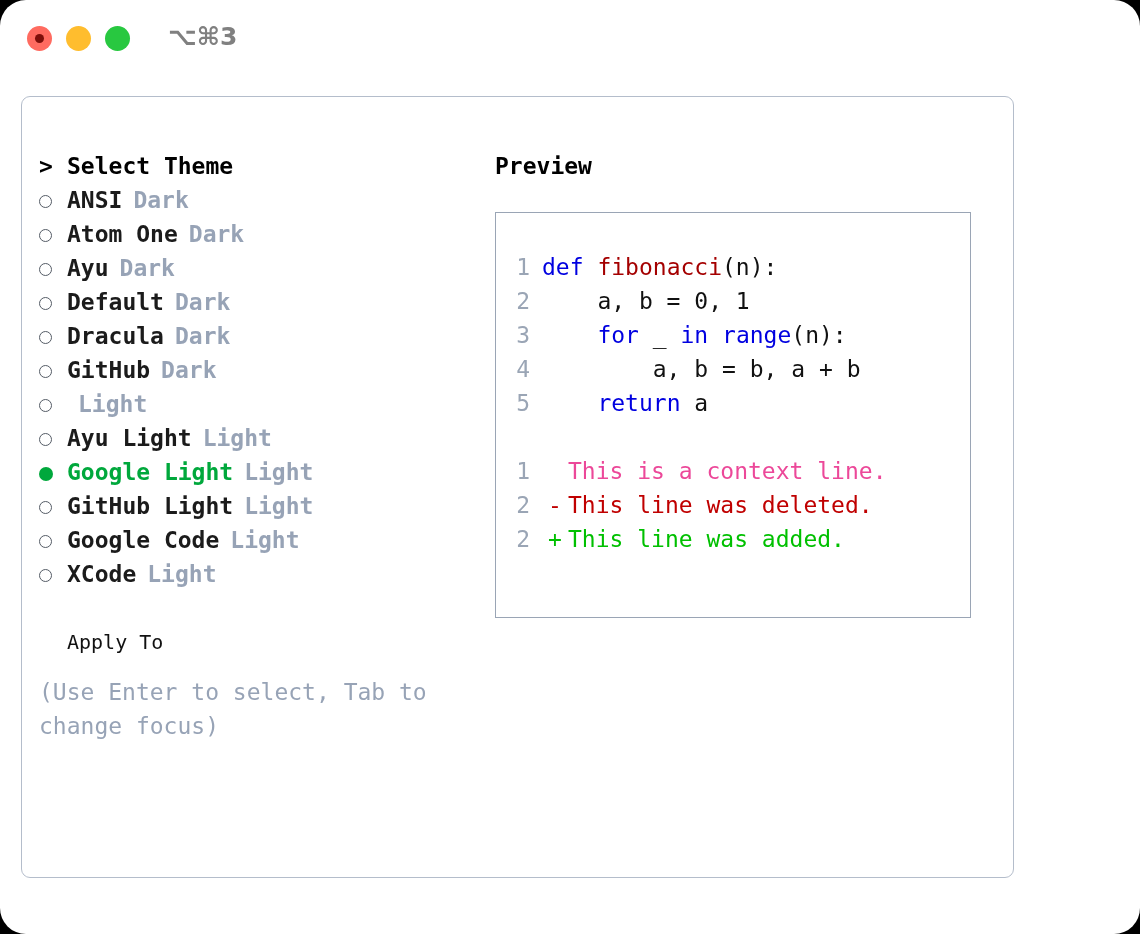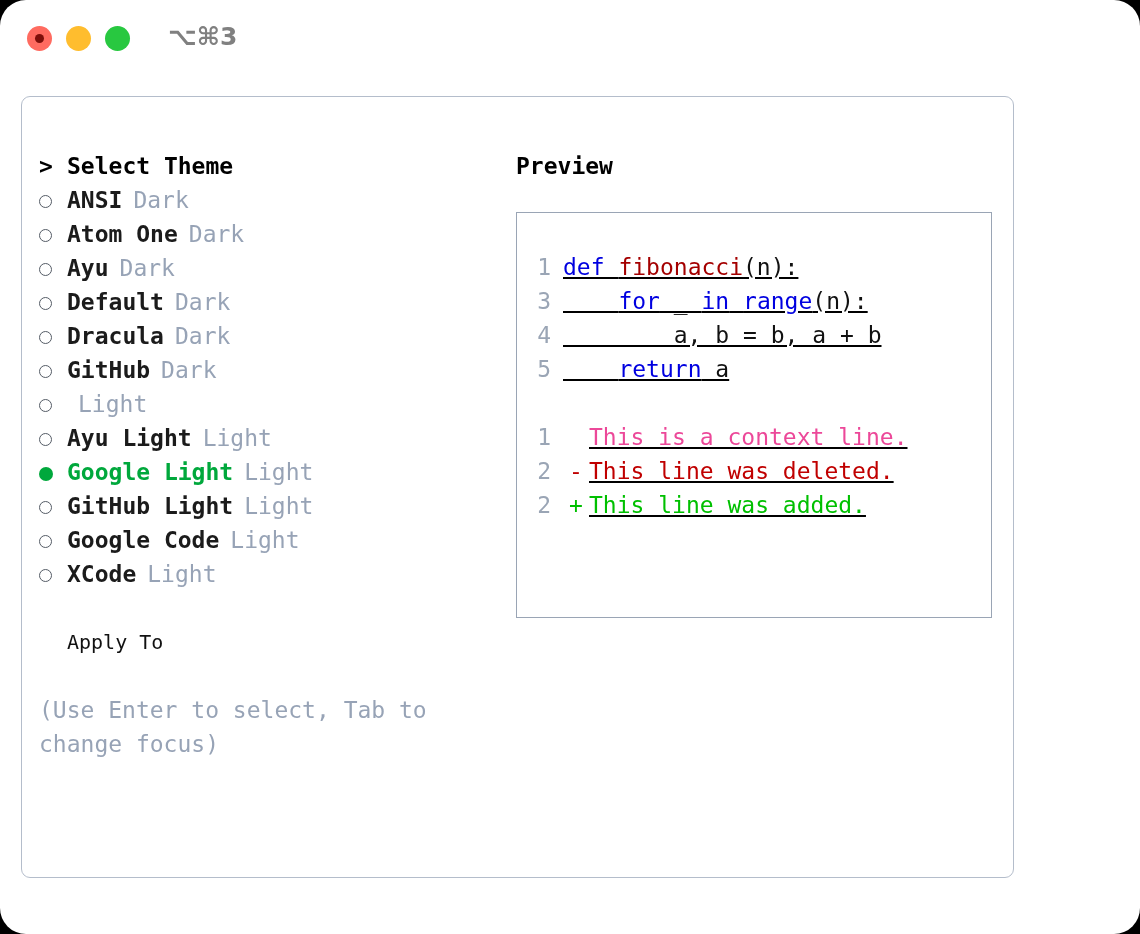--- a/index.html
+++ b/index.html
@@ -140,46 +140,46 @@
     font-weight: bold;
     text-align: center;
   }
   .row.selected .label {
     color: #00a83c;
     font-weight: normal;
   }
   .row .tag {
     color: #97a3b6;
     margin-left: 11px;
-    font-weight: normal;
+    font-weight: bold;
   }
   .row.plain .label {
     font-weight: bold;
   }
   .section-title {
     height: 34px;
     line-height: 34px;
     font-size: 20px;
     padding-left: 28px;
     color: #111111;
     white-space: nowrap;
   }
   .spacer-row { height: 34px; }
   .hint {
-    margin-top: 34px;
+    margin-top: 16px;
     font-size: 23px;
     line-height: 34px;
     color: #97a3b6;
     width: 410px;
   }
 
   
   .right-col {
     position: absolute;
-    left: 494px;
+    left: 473px;
     top: 52px;
     width: 500px;
   }
   .preview-title {
     font-size: 23px;
     line-height: 34px;
     color: #000000;
     font-weight: bold;
     margin-bottom: 29px;
   }
@@ -195,21 +195,20 @@
     position: absolute;
     left: 16px;
     top: 37px;
     font-size: 23px;
   }
   .code-line {
     height: 34px;
     line-height: 34px;
     white-space: pre;
     font-size: 23px;
-    text-decoration: underline;
   }
   .ln {
     display: inline-block;
     width: 18px;
     text-align: right;
     color: #9aa5b5;
     margin-right: 12px;
   }
   .mark {
     display: inline-block;
@@ -317,20 +316,21 @@
 
         <div class="hint">(Use Enter to select, Tab to change focus)</div>
       </div>
 
       <div class="right-col">
         <div class="preview-title">Preview</div>
         <div class="preview-box">
           <div class="code-area">
             <div id="code-lines">
                 <div class="code-line"><span class="ln">1</span><span class="kw">def </span><span class="fn">fibonacci</span><span class="pln">(n):</span></div>
+                <div class="code-line"><span class="ln">2</span><span class="pln">    a, b = 0, 1</span></div>
                 <div class="code-line"><span class="ln">3</span><span class="pln">    </span><span class="kw">for</span><span class="pln"> _ </span><span class="kw">in</span><span class="pln"> </span><span class="kw">range</span><span class="pln">(n):</span></div>
                 <div class="code-line"><span class="ln">4</span><span class="pln">        a, b = b, a + b</span></div>
                 <div class="code-line"><span class="ln">5</span><span class="pln">    </span><span class="kw">return</span><span class="pln"> a</span></div>
               </div>
             <div class="blank-line"></div>
             <div id="diff-lines">
                 <div class="code-line"><span class="ln">1</span><span class="mark ctx"></span><span class="ctx">This is a context line.</span></div>
                 <div class="code-line"><span class="ln">2</span><span class="mark del">-</span><span class="del">This line was deleted.</span></div>
                 <div class="code-line"><span class="ln">2</span><span class="mark add">+</span><span class="add">This line was added.</span></div>
               </div>

